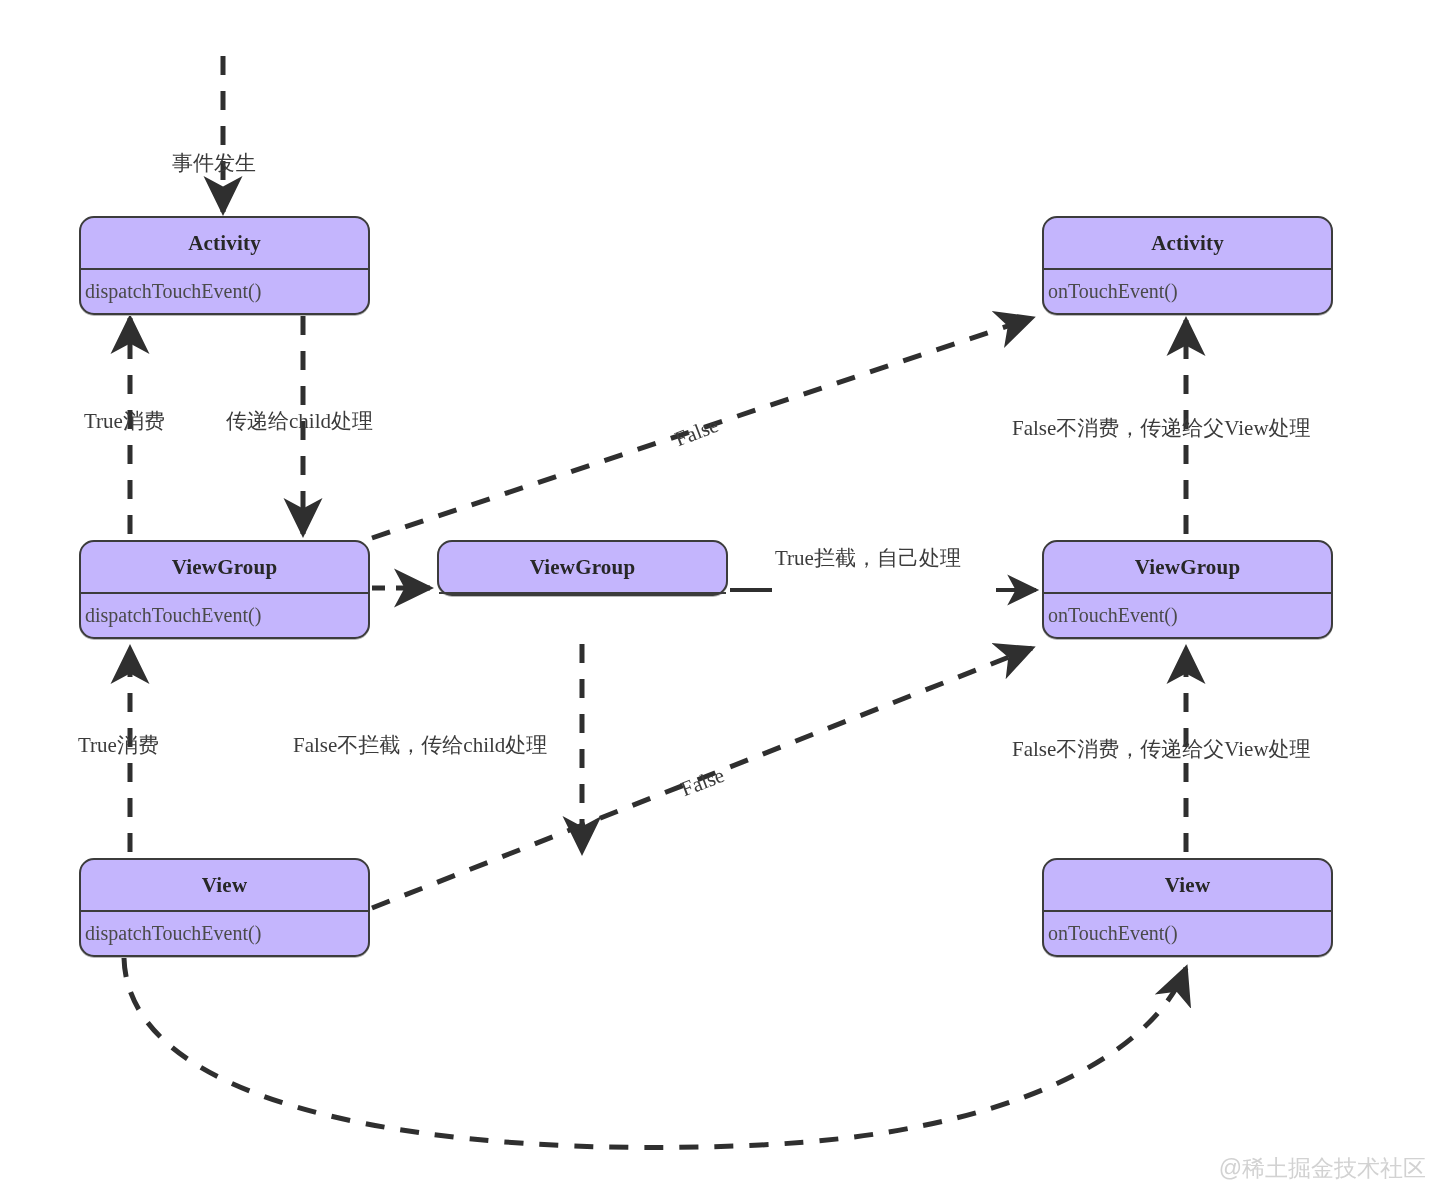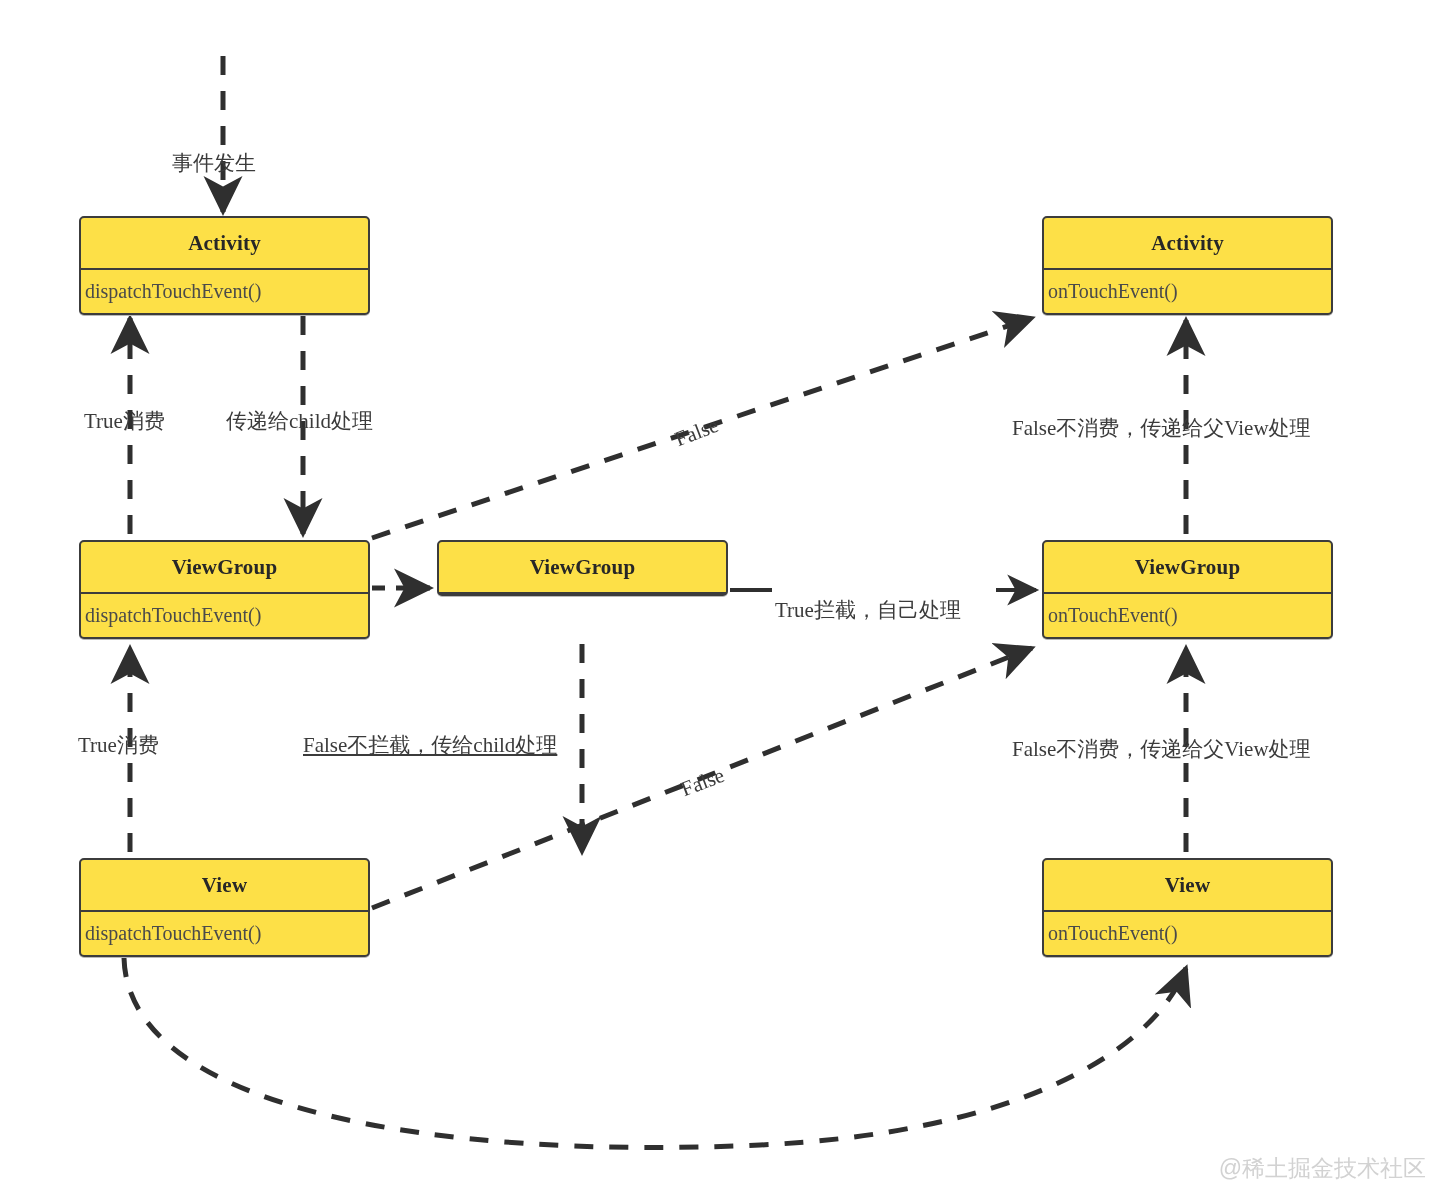--- a/index.html
+++ b/index.html
@@ -22,22 +22,22 @@
     left: 0;
     top: 0;
     width: 1444px;
     height: 1196px;
     pointer-events: none;
   }
   .node {
     position: absolute;
     box-sizing: border-box;
     border: 2px solid #3c3c3c;
-    border-radius: 5px;
-    background: #fde047;
+    border-radius: 15px;
+    background: #c4b5fd;
     box-shadow: 0 1px 0 0 #b9b9b9;
   }
   .node .title {
     height: 50px;
     line-height: 50px;
     text-align: center;
     font-weight: bold;
     font-size: 21px;
     color: #272727;
     border-bottom: 2px solid #3c3c3c;
@@ -150,25 +150,25 @@
   <div class="edge-label" style="left:172px; top:126px;margin-top:23px;">事件发生</div>
 
   <div class="edge-label" style="left:84px; top:407px;">True消费</div>
 
   <div class="edge-label" style="left:226px; top:407px;">传递给child处理</div>
 
   <div class="edge-label rot-up" style="left:676px; top:428px;">False</div>
 
   <div class="edge-label" style="left:1012px; top:414px;">False不消费，传递给父View处理</div>
 
-  <div class="edge-label" style="left:775px; top:596px;">True拦截，自己处理</div>
+  <div class="edge-label" style="left:775px; top:544px;">True拦截，自己处理</div>
 
   <div class="edge-label" style="left:78px; top:731px;">True消费</div>
 
-  <div class="edge-label" style="left:303px; top:731px;text-decoration:underline;">False不拦截，传给child处理</div>
+  <div class="edge-label" style="left:293px; top:731px;">False不拦截，传给child处理</div>
 
   <div class="edge-label rot-up" style="left:682px; top:778px;">False</div>
 
   <div class="edge-label" style="left:1012px; top:735px;">False不消费，传递给父View处理</div>
 
 
   <div class="watermark">@稀土掘金技术社区</div>
 
 </div>
 

